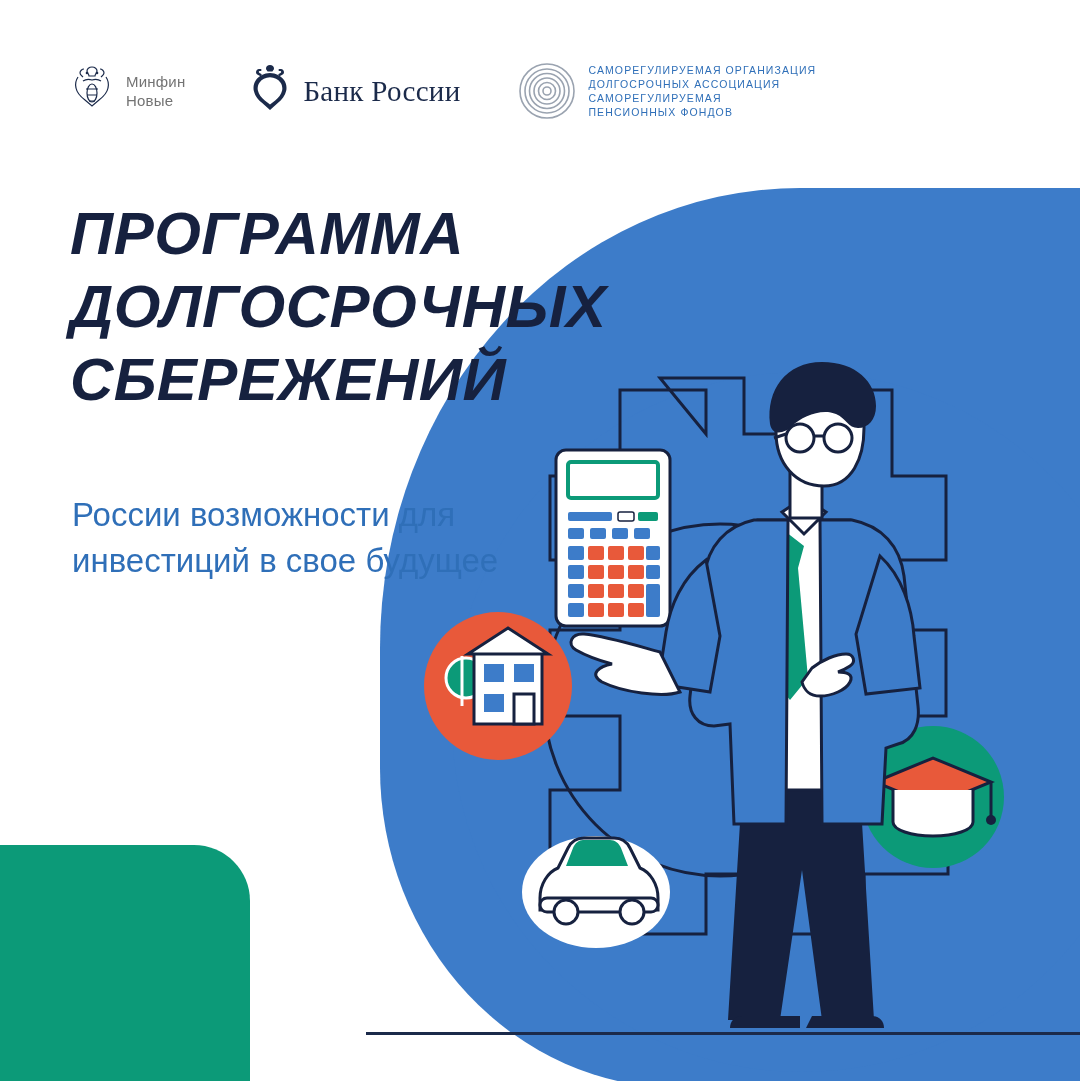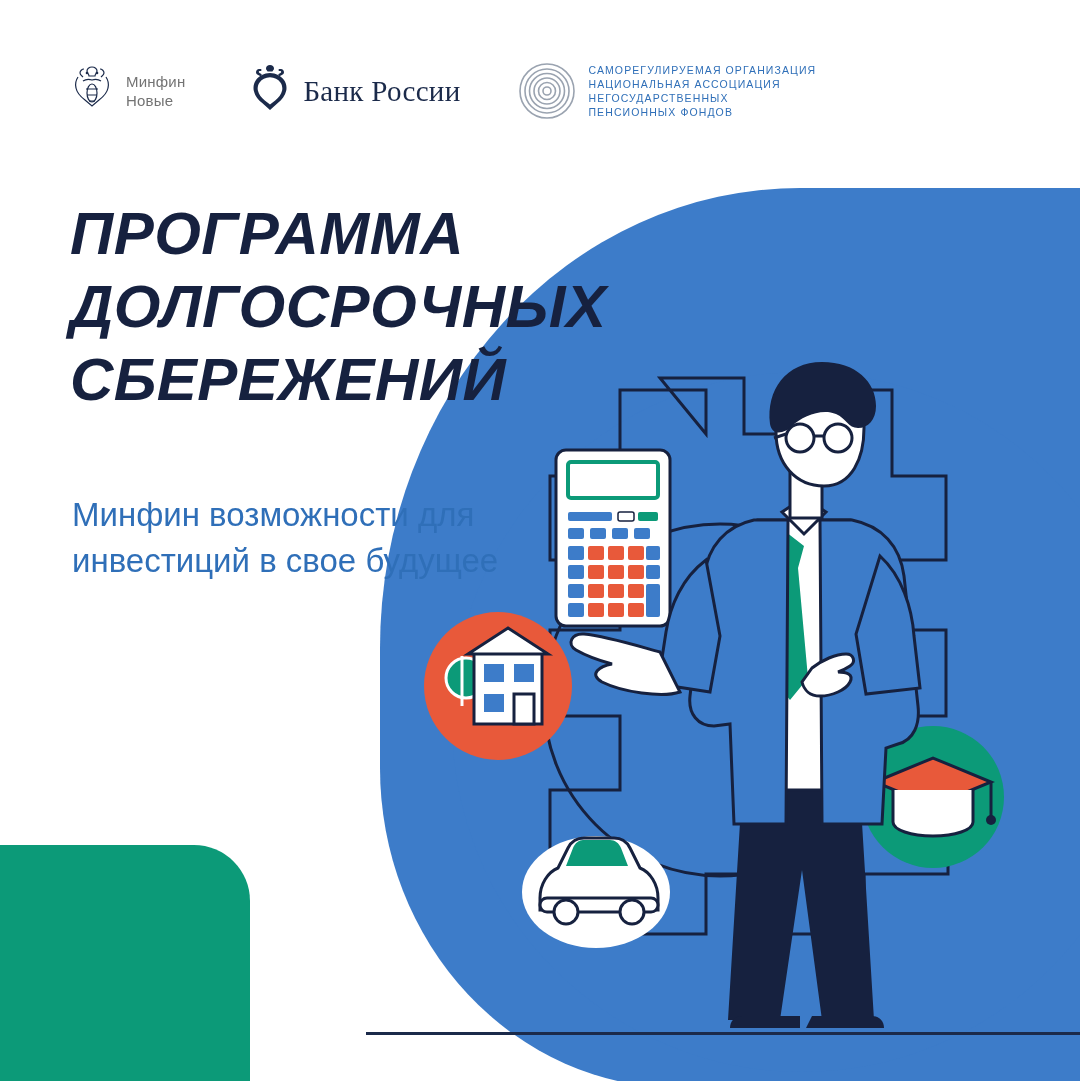--- a/index.html
+++ b/index.html
@@ -179,29 +179,29 @@
             <circle cx="29" cy="29" r="22"></circle>
             <circle cx="29" cy="29" r="17.5"></circle>
             <circle cx="29" cy="29" r="13"></circle>
             <circle cx="29" cy="29" r="8.5"></circle>
             <circle cx="29" cy="29" r="4"></circle>
           </g>
         </svg>
       </span>
       <span class="txt">
         <span>САМОРЕГУЛИРУЕМАЯ ОРГАНИЗАЦИЯ</span><br>
-        <span>НАЦИОНАЛЬНАЯ  АССОЦИАЦИЯ</span><br>
-        <span>НЕГОСУДАРСТВЕННЫХ</span><br>
+        <span>ДОЛГОСРОЧНЫХ  АССОЦИАЦИЯ</span><br>
+        <span>САМОРЕГУЛИРУЕМАЯ</span><br>
         <span>ПЕНСИОННЫХ  ФОНДОВ</span>
       </span>
     </div>
   </div>
 
   <div class="headline">ПРОГРАММА ДОЛГОСРОЧНЫХ СБЕРЕЖЕНИЙ</div>
-  <div class="subhead">Минфин возможности для инвестиций в свое будущее</div>
+  <div class="subhead">России возможности для инвестиций в свое будущее</div>
 
   <svg class="illus" viewBox="0 0 1080 1081" aria-hidden="true">
 
     <g fill="none" stroke="#16213F" stroke-width="3">
       <path d="M660 378 h84 v56 h64 v-44 h84 v86 h54 v84 h-54 v70 h54 v86 h-54 v74 h56 v84 h-84 v60 h-86 v-60 h-72 v60 h-86 v-60 h-70 v-84 h70 v-74 h-70 v-86 h70 v-70 h-70 v-84 h70 v-86 h86 v44 h0 z"></path>
       <circle cx="720" cy="700" r="176"></circle>
     </g>
 
     <g>
       <ellipse cx="596" cy="892" rx="74" ry="56" fill="#FFFFFF"></ellipse>

